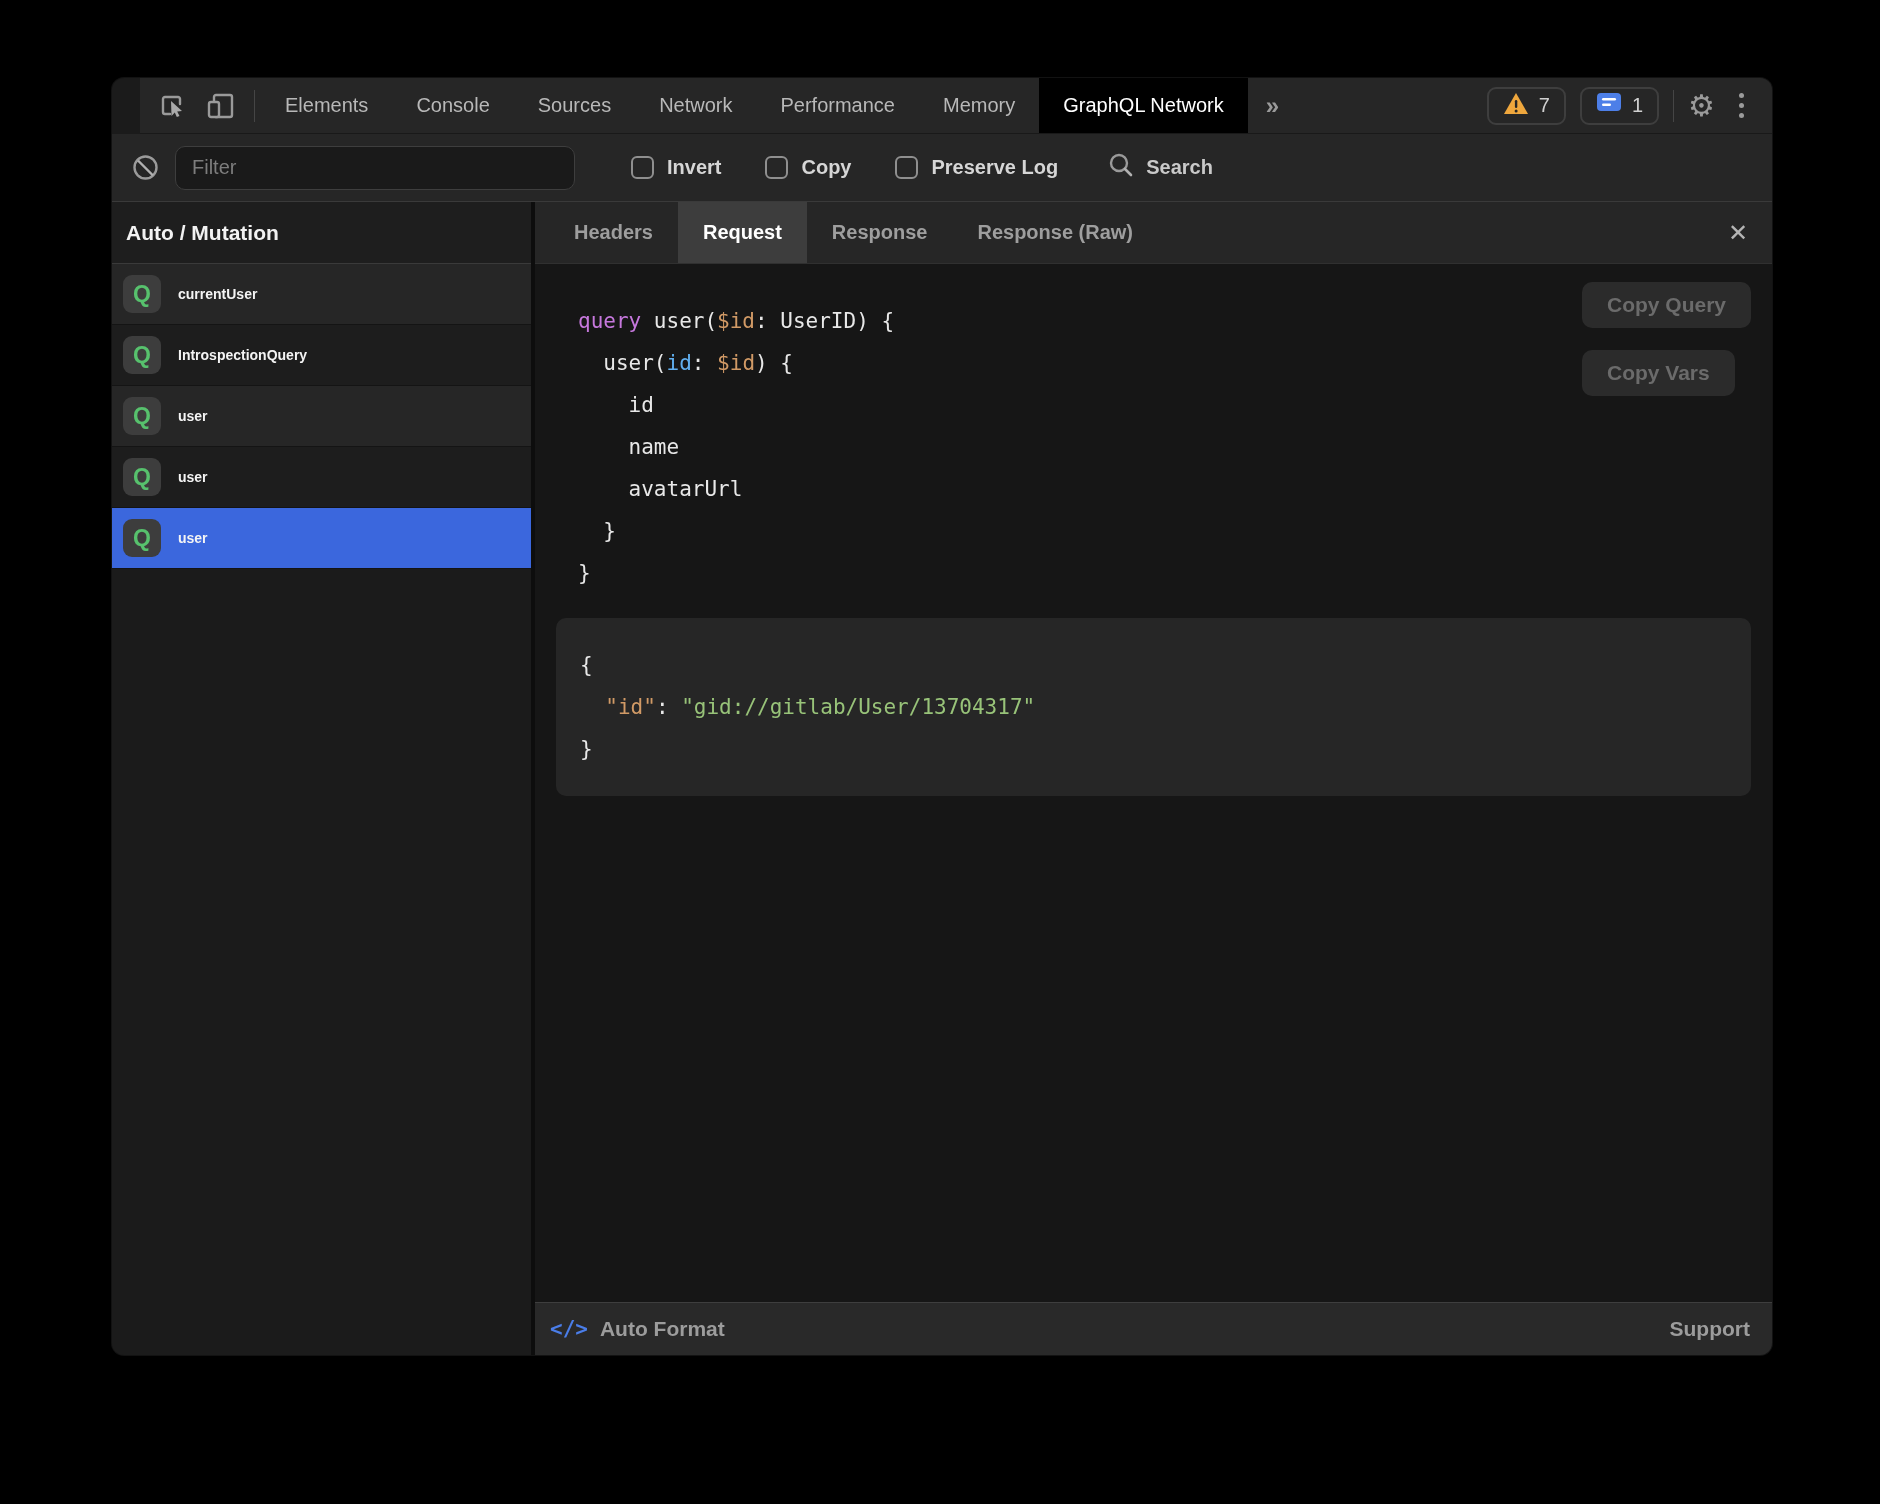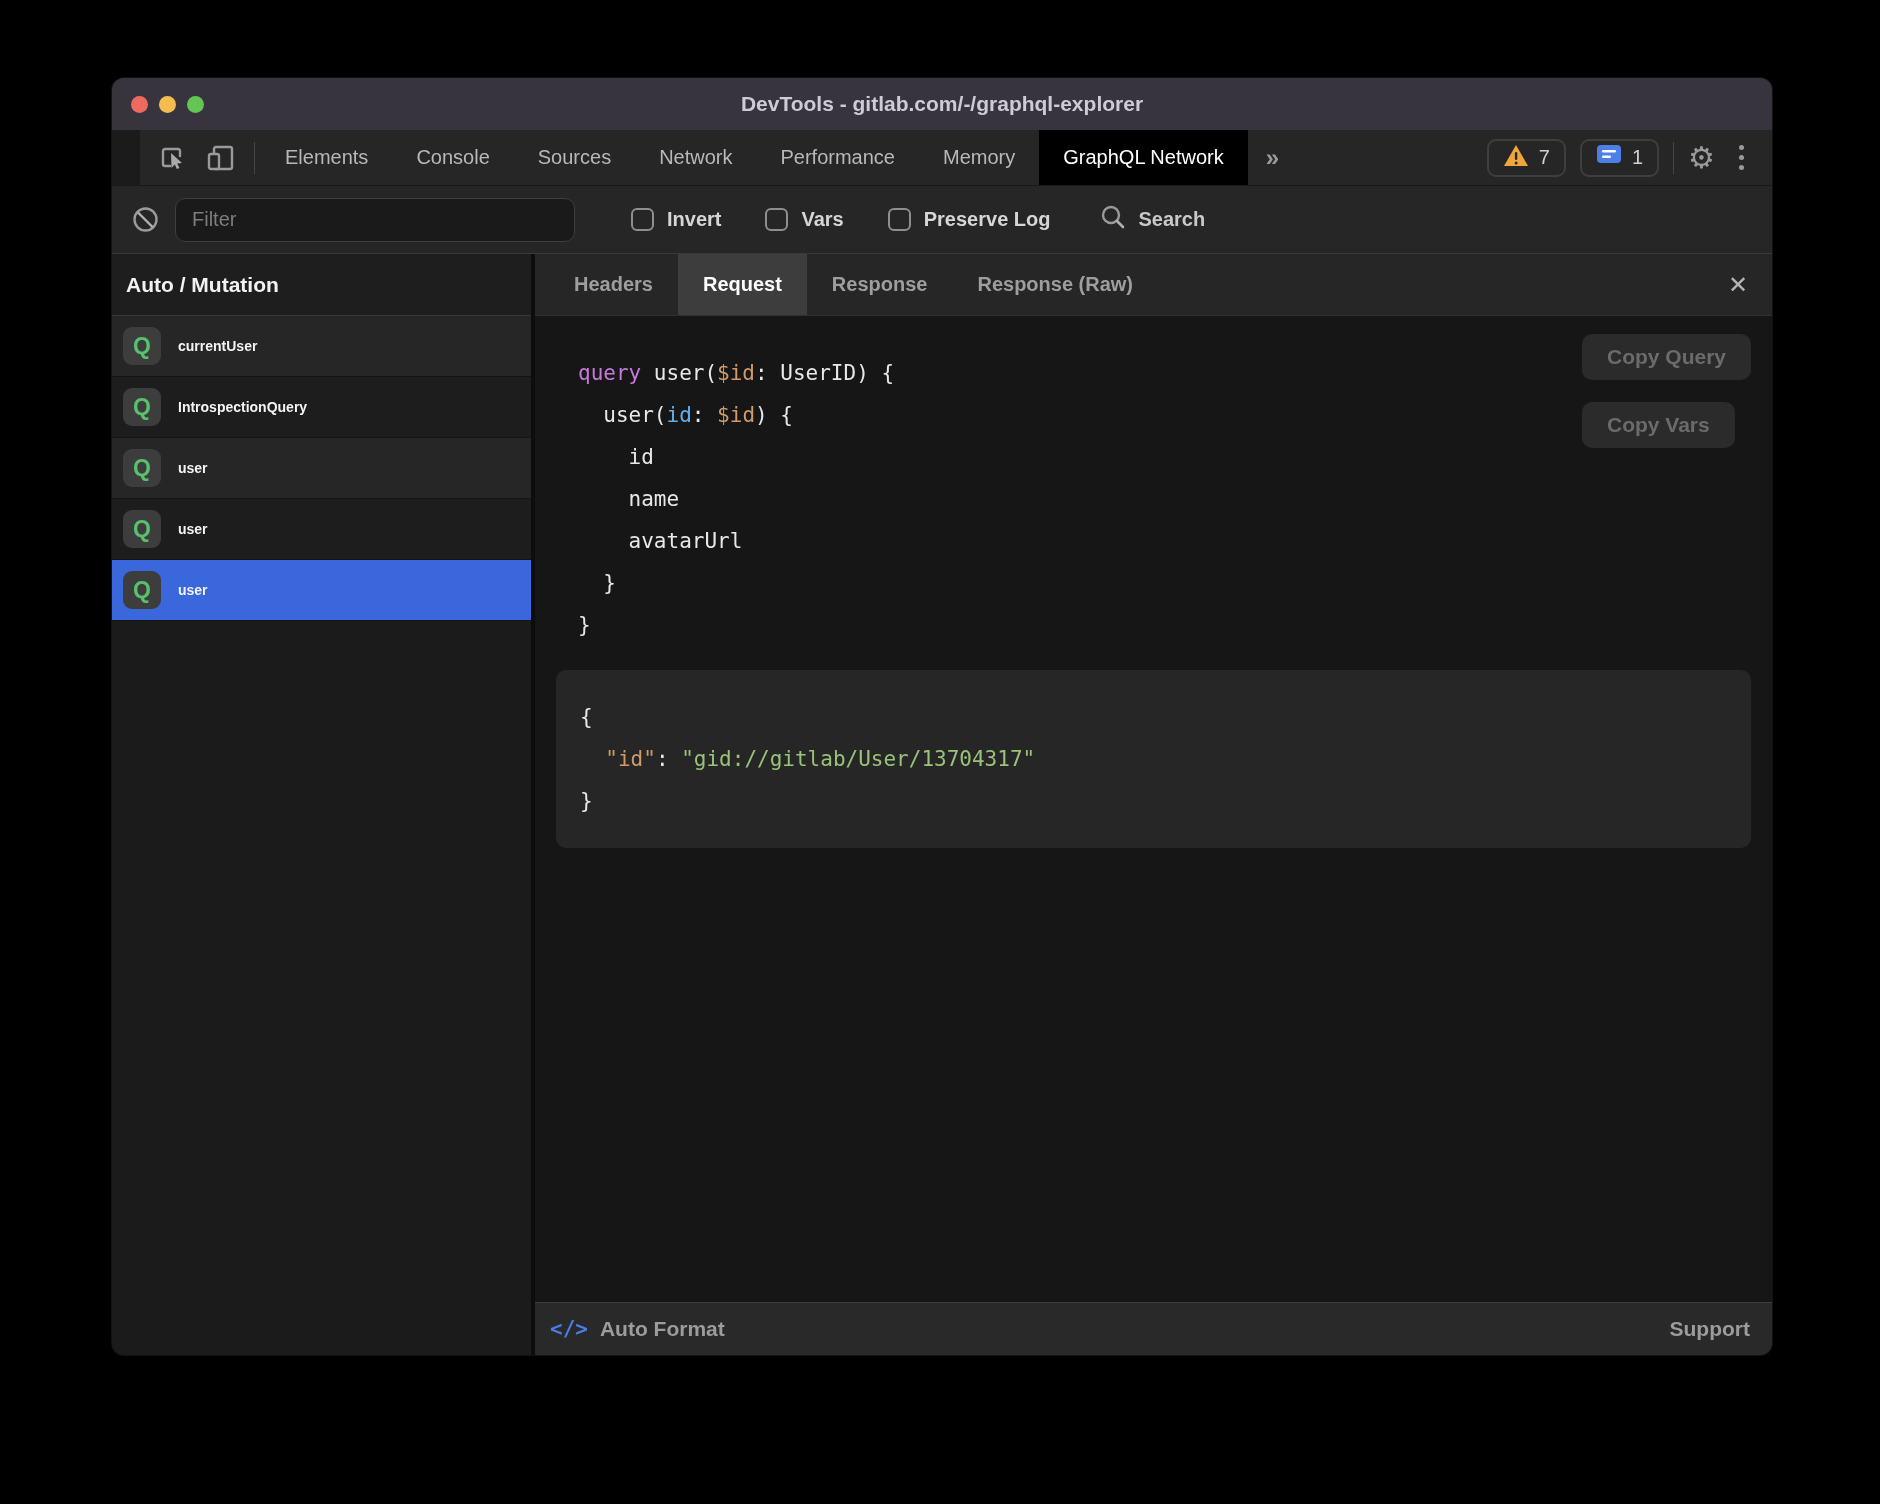--- a/index.html
+++ b/index.html
@@ -78,28 +78,20 @@
   .footer-label{ color:#9c9c9c; font-size:21px; font-weight:bold; }
   .footer-right{ margin-left:auto; color:#9c9c9c; font-size:21px; font-weight:bold; }
 
   .icon-stroke{ stroke:#9a9a9a; fill:none; stroke-width:2.4; }
 </style>
 </head>
 <body>
 
 <div class="window">
 
-  <div class="titlebar">
-    <div class="traffic">
-      <div class="light red"></div>
-      <div class="light yellow"></div>
-      <div class="light green"></div>
-    </div>
-    <div class="win-title">DevTools - gitlab.com/-/graphql-explorer</div>
-  </div>
 
   <div class="toolbar">
     <div class="tool-icons">
       <span>
         <svg width="28" height="28" viewBox="0 0 28 28">
           <path class="icon-stroke" d="M22 12 V7 a2 2 0 0 0 -2 -2 H7 a2 2 0 0 0 -2 2 v13 a2 2 0 0 0 2 2 h5" stroke-linecap="round"></path>
           <path d="M13 12 L24 22 L19.2 22.6 L21.5 27 L18.8 28 L16.8 23.6 L13.5 27 Z" fill="#aaaaaa" transform="translate(0,-3)"></path>
         </svg>
       </span>
       <span>
@@ -161,21 +153,21 @@
       </svg>
     </span>
     <input class="filter-input" type="text" placeholder="Filter" style="">
     <div class="checks">
       <div class="check">
         <span class="box"></span>
         <span>Invert</span>
       </div>
       <div class="check">
         <span class="box"></span>
-        <span>Vars</span>
+        <span>Copy</span>
       </div>
       <div class="check">
         <span class="box"></span>
         <span>Preserve Log</span>
       </div>
     </div>
     <div class="searchgrp">
       <span>
         <svg width="26" height="26" viewBox="0 0 26 26">
           <circle cx="11" cy="11" r="8" class="icon-stroke" stroke="#b0b0b0"></circle>

